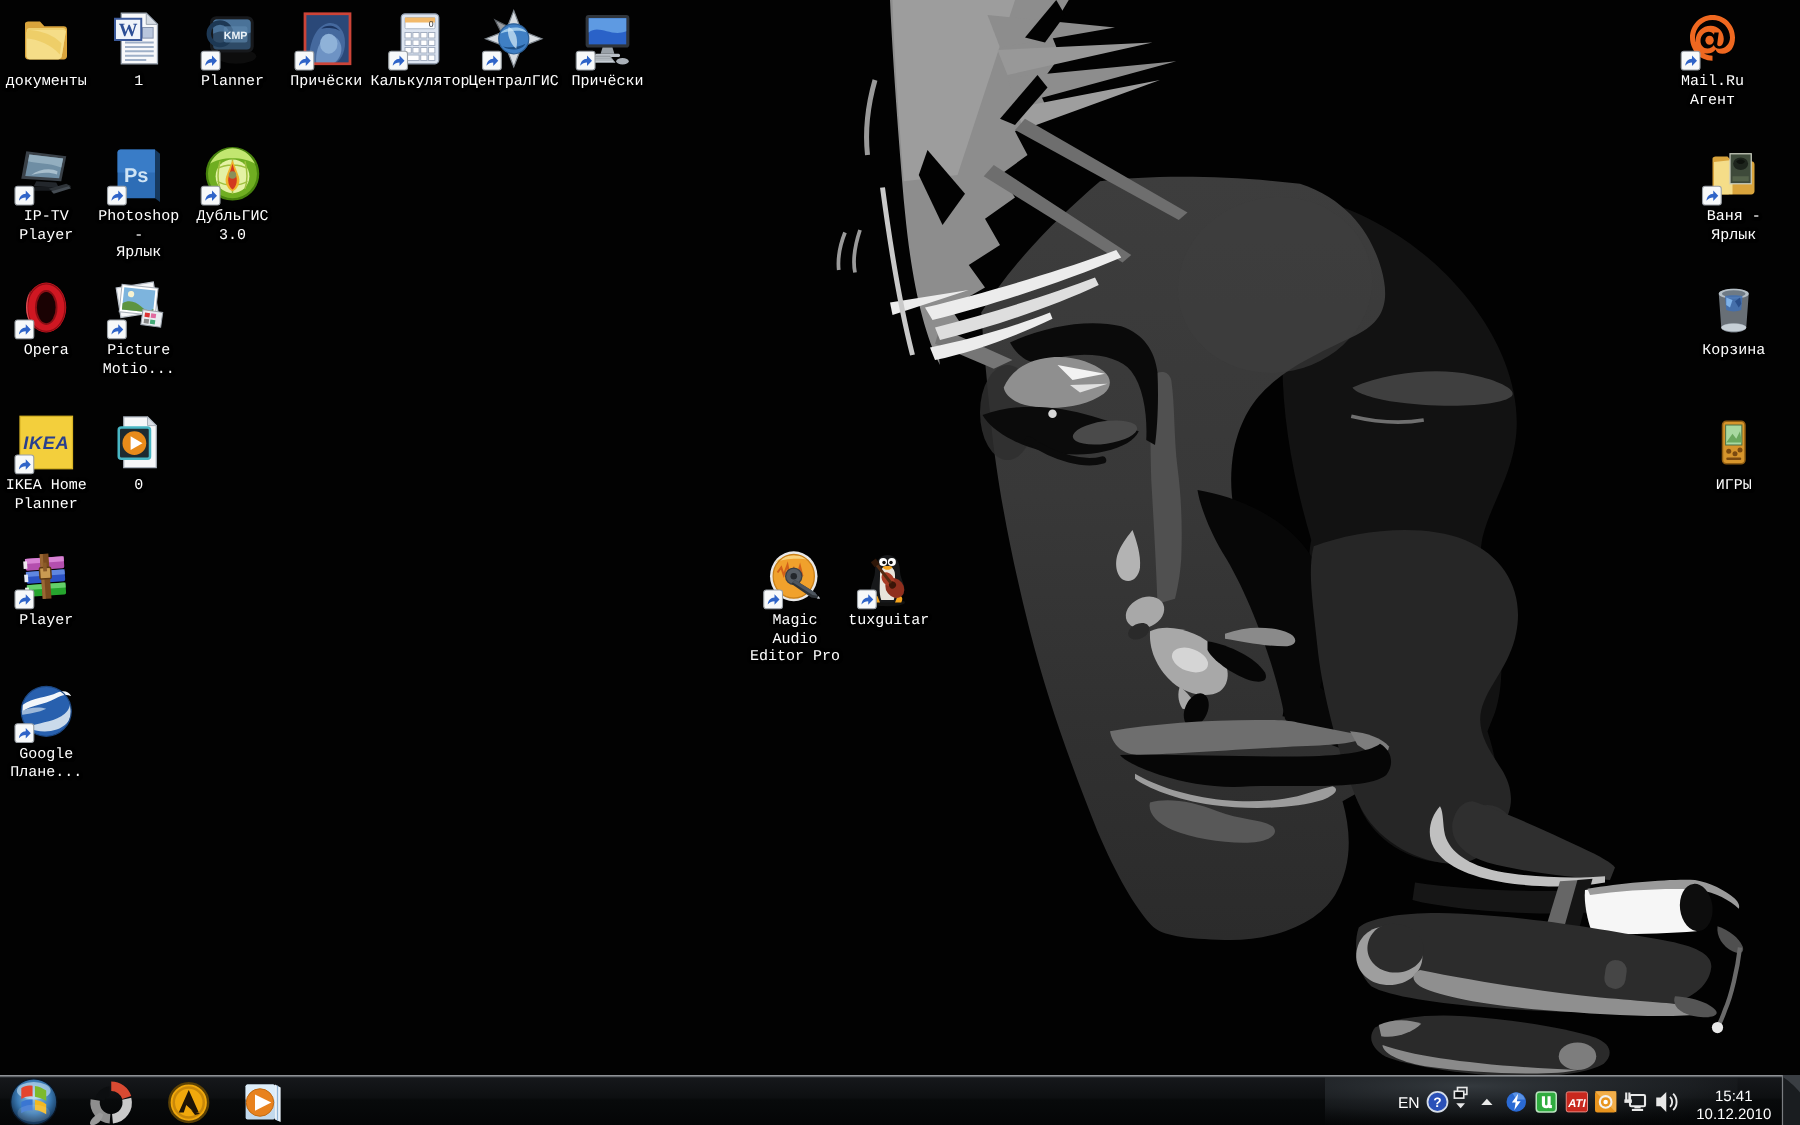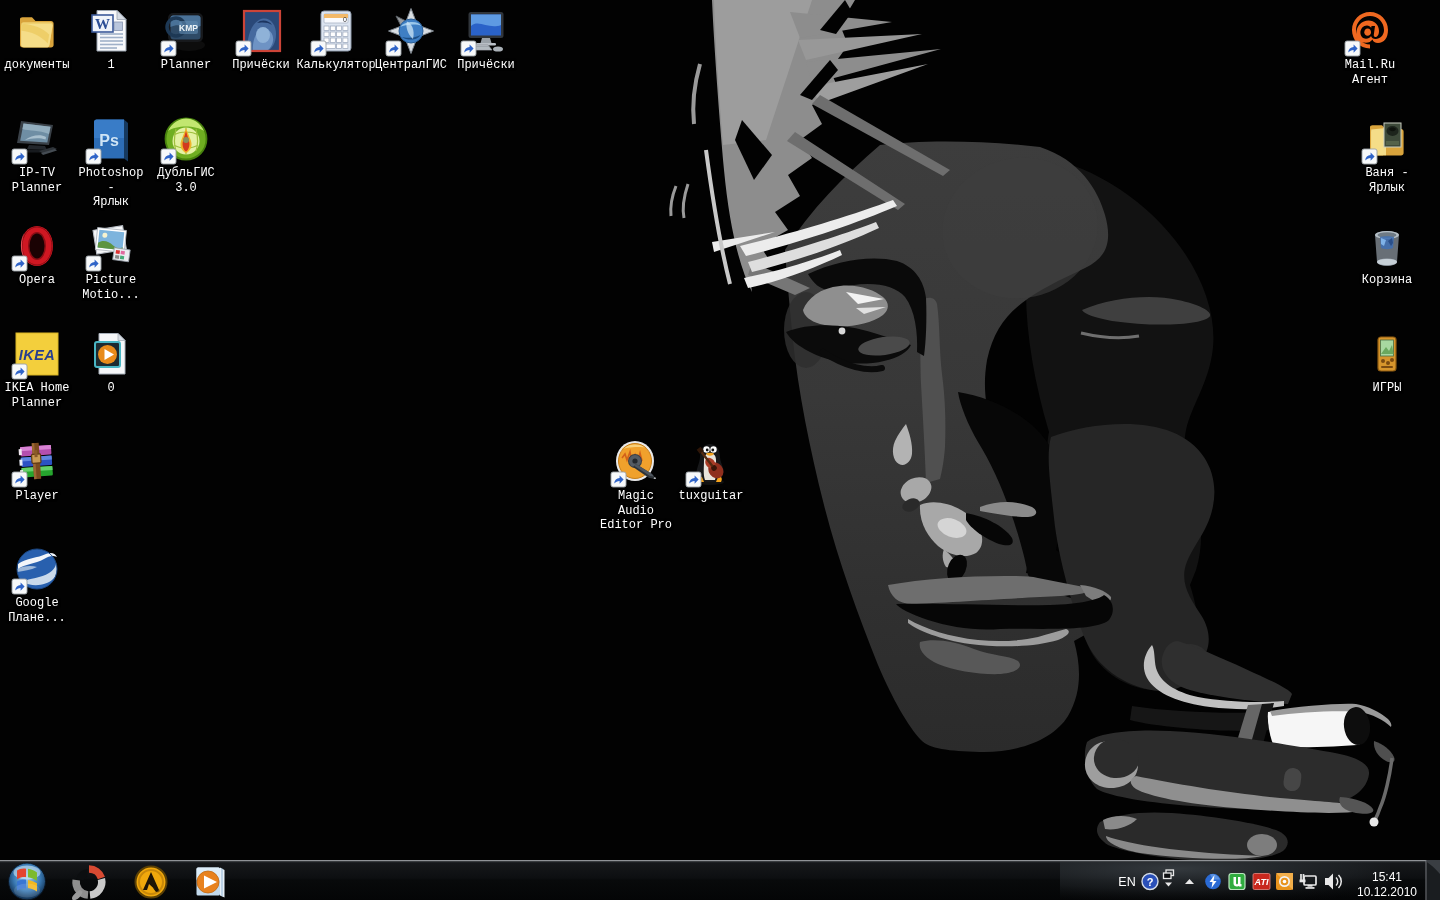--- a/index.html
+++ b/index.html
@@ -253,21 +253,21 @@
 <path d="M10.5,8.5 L37.5,11.8 L36,19 C26,15 16,16 9.5,14 Z" fill="#9cb6c6" opacity="0.8"></path>
 <path d="M12,25 C18,20 28,19 33,22 L32.6,24.6 C26,22 17,23.5 12,25 Z" fill="#cfe0ea" opacity="0.6"></path>
 <path d="M16,30 L32,31 L34,35 L14,34 Z" fill="#23272c"></path>
 <rect x="12" y="34.5" width="26" height="3" rx="1.5" fill="#171a1e"></rect>
 <path d="M26,36 L40,32 L44,34 L30,38.5 Z" fill="#2e3338"></path>
 <path d="M28,38 L42,34 L44,35.5 L30,40 Z" fill="#454c53"></path>
         </svg><svg class="sc" viewBox="0 0 17 17">
           <rect x="1" y="1" width="15" height="15" rx="2" fill="#f7f9fa" stroke="#9aa0a6" stroke-width="0.9"></rect>
           <path d="M4.2,12.6 C4.4,9.2 6.6,7.2 9.6,7 L9.6,4.4 L13.6,8.6 L9.6,12.8 L9.6,10 C7.4,10 5.8,10.9 4.2,12.6 Z" fill="#2f64c8"></path>
         </svg></div>
-      <div class="lb">IP-TV Planner</div>
+      <div class="lb">IP-TV Player</div>
     </div>
 <div class="ic" style="left:73px;top:115px;width:76px">
       <div class="g"><svg width="48" height="48" viewBox="0 0 48 48">
           <path d="M7,7 C7,5.5 8.2,4.5 9.6,4.5 L37,4.5 L37,43.5 L9.6,43.5 C8.2,43.5 7,42.4 7,41 Z" fill="#2d6db6"></path>
 <path d="M7,7 C7,5.5 8.2,4.5 9.6,4.5 L37,4.5 L37,23 L7,23 Z" fill="#3f83cf" opacity="0.7"></path>
 <path d="M37,4.5 L41,8 L41,46.5 L37,43.5 Z" fill="#16395f"></path>
 <text x="22" y="30.5" font-size="16" font-weight="bold" fill="#cfe4f5" text-anchor="middle">Ps</text>
         </svg><svg class="sc" viewBox="0 0 17 17">
           <rect x="1" y="1" width="15" height="15" rx="2" fill="#f7f9fa" stroke="#9aa0a6" stroke-width="0.9"></rect>
           <path d="M4.2,12.6 C4.4,9.2 6.6,7.2 9.6,7 L9.6,4.4 L13.6,8.6 L9.6,12.8 L9.6,10 C7.4,10 5.8,10.9 4.2,12.6 Z" fill="#2f64c8"></path>

